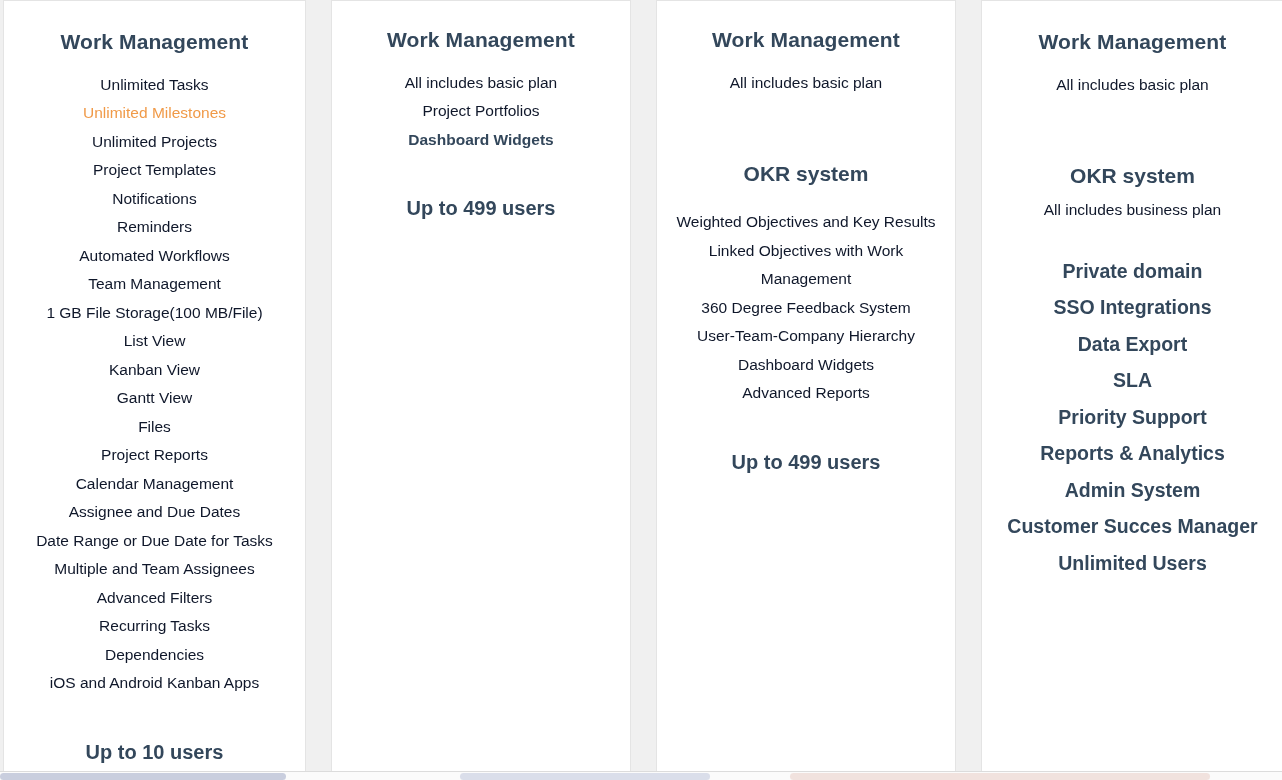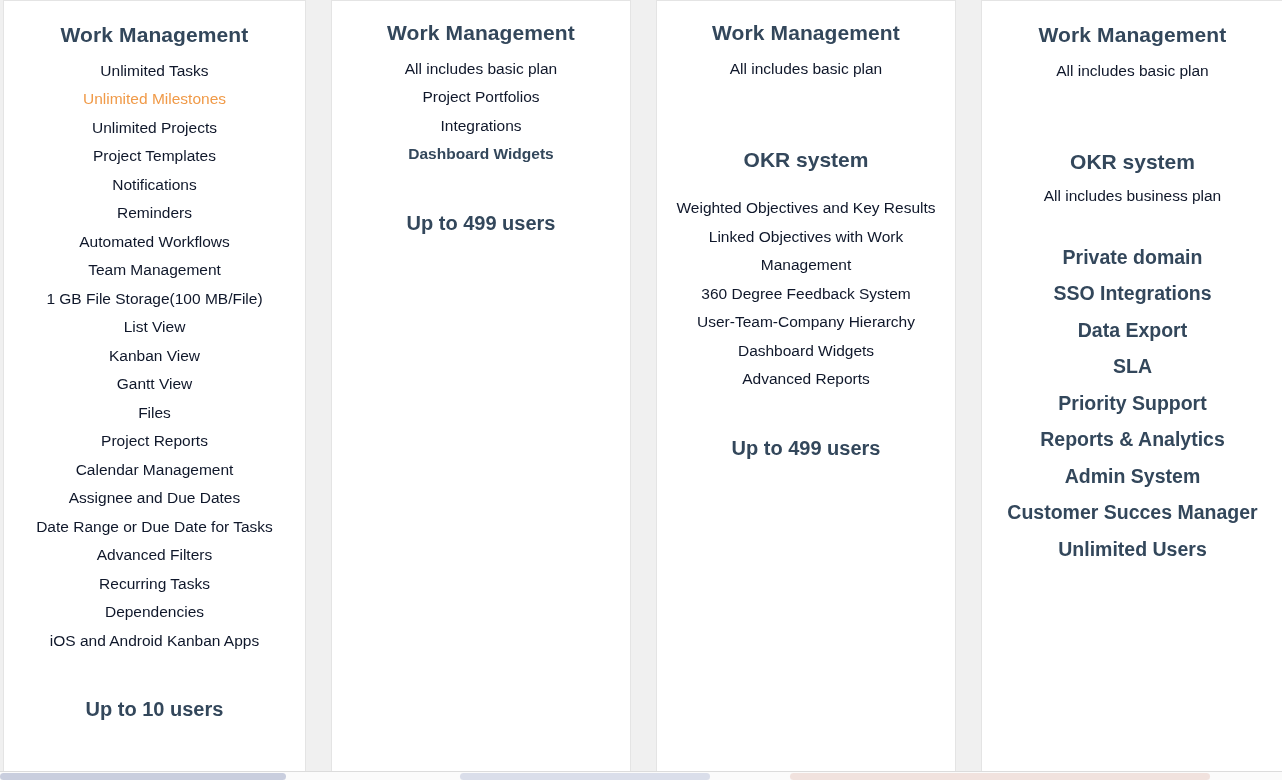--- a/index.html
+++ b/index.html
@@ -38,21 +38,21 @@
   .plan-card.card-1 { width: 303px; margin-left: 3px; }
   .plan-card.card-2 { width: 300px; margin-left: 25px; }
   .plan-card.card-3 { width: 300px; margin-left: 25px; }
   .plan-card.card-4 { width: 303px; margin-left: 25px; }
 
   .section-heading {
     font-size: 21px;
     font-weight: 600;
     color: #33475b;
     line-height: 1.22;
-    margin: 9px;
+    margin: 16px;
     padding-top: 12px;
     letter-spacing: 0.1px;
   }
 
   .plan-card.card-2 .section-heading,
   .plan-card.card-3 .section-heading { padding-top: 10px; }
 
   .feature-list {
     list-style: none;
     margin: 0;
@@ -160,35 +160,35 @@
       <li class="feature-item">Team Management</li>
       <li class="feature-item">1 GB File Storage(100 MB/File)</li>
       <li class="feature-item">List View</li>
       <li class="feature-item">Kanban View</li>
       <li class="feature-item">Gantt View</li>
       <li class="feature-item">Files</li>
       <li class="feature-item">Project Reports</li>
       <li class="feature-item">Calendar Management</li>
       <li class="feature-item">Assignee and Due Dates</li>
       <li class="feature-item">Date Range or Due Date for Tasks</li>
+      <li class="feature-item">Multiple and Team Assignees</li>
       <li class="feature-item">Advanced Filters</li>
       <li class="feature-item">Recurring Tasks</li>
       <li class="feature-item">Dependencies</li>
       <li class="feature-item">iOS and Android Kanban Apps</li>
     </ul>
     <div class="spacer-lg"></div>
     <div class="users-line">Up to 10 users</div>
   </div>
 
   <div class="plan-card card-2">
     <div class="section-heading">Work Management</div>
     <ul class="feature-list">
       <li class="feature-item">All includes basic plan</li>
       <li class="feature-item">Project Portfolios</li>
-      <li class="feature-item">Integrations</li>
       <li class="feature-item strong">Dashboard Widgets</li>
     </ul>
     <div class="spacer-lg"></div>
     <div class="users-line">Up to 499 users</div>
   </div>
 
   <div class="plan-card card-3">
     <div class="section-heading">Work Management</div>
     <ul class="feature-list">
       <li class="feature-item">All includes basic plan</li>

